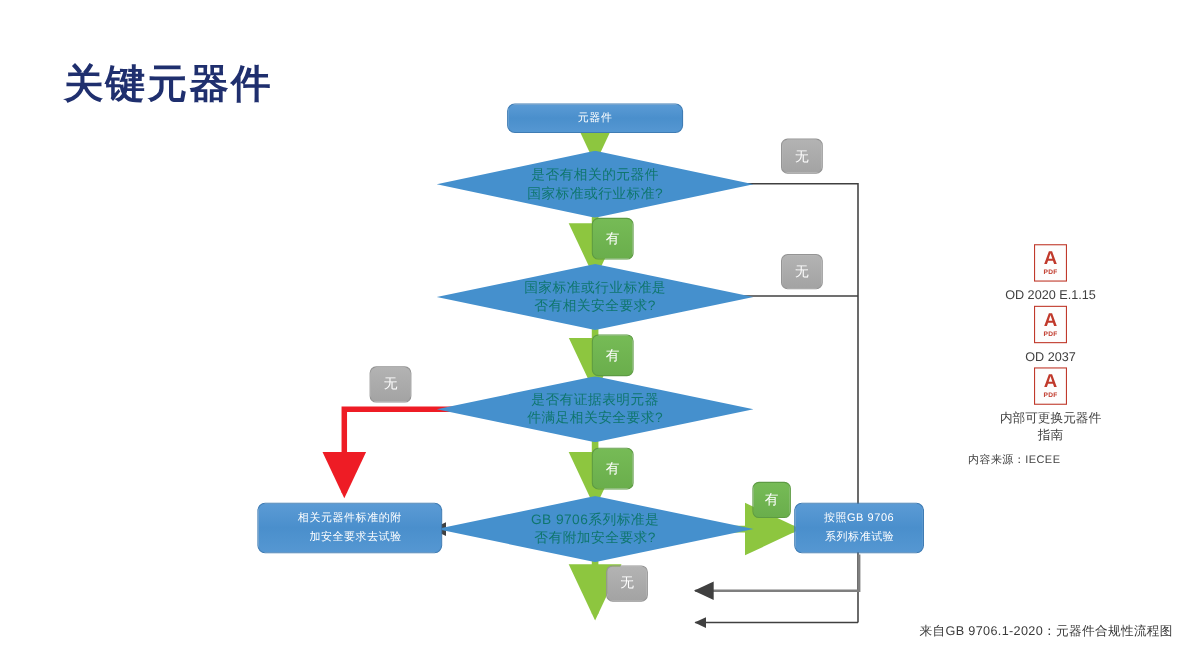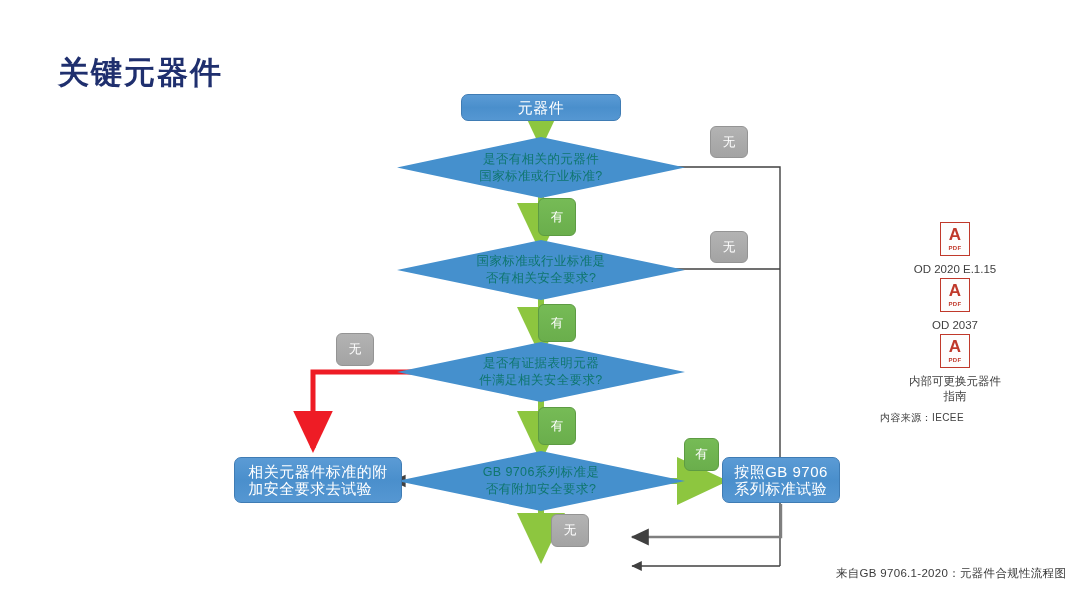--- a/index.html
+++ b/index.html
@@ -18,21 +18,21 @@
     position: absolute;
     left: 0; top: 0;
     width: 1080px;
     height: 608px;
     background: #ffffff;
   }
   .page-title {
     position: absolute;
     left: 58px;
     top: 52px;
-    font-size: 31px;
+    font-size: 36px;
     font-weight: bold;
     color: #1f2f6e;
     letter-spacing: 2px;
     white-space: nowrap;
   }
 
   
   #wires {
     position: absolute;
     left: 0; top: 0;
@@ -44,22 +44,22 @@
   .proc {
     position: absolute;
     box-sizing: border-box;
     border-radius: 7px;
     background: linear-gradient(to bottom, #5b9bd5 0%, #4a8fcc 50%, #5597d2 100%);
     border: 1px solid #3f7cb4;
     color: #ffffff;
     display: flex;
     align-items: center;
     justify-content: center;
-    text-align: left;
-    font-size: 15px;
+    text-align: right;
+    font-size: 10px;
     line-height: 17px;
     letter-spacing: 0.5px;
     z-index: 4;
   }
 
   
   .dec {
     position: absolute;
     z-index: 3;
   }

